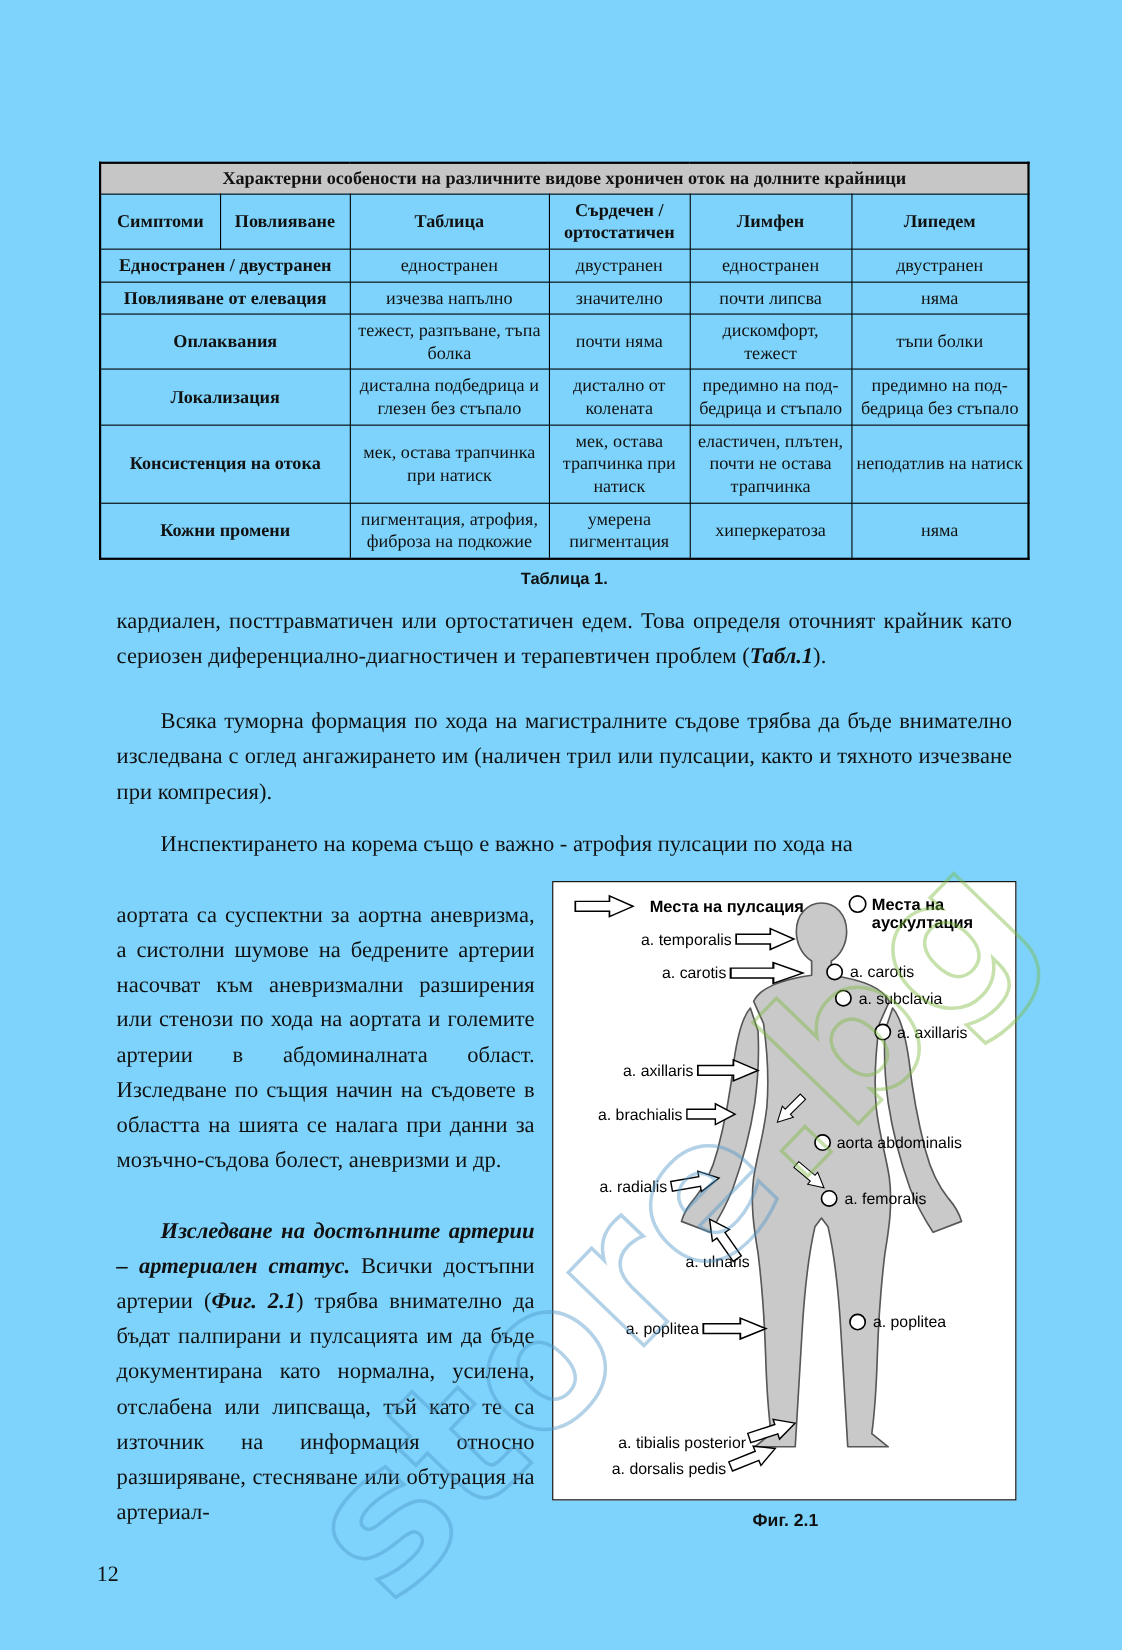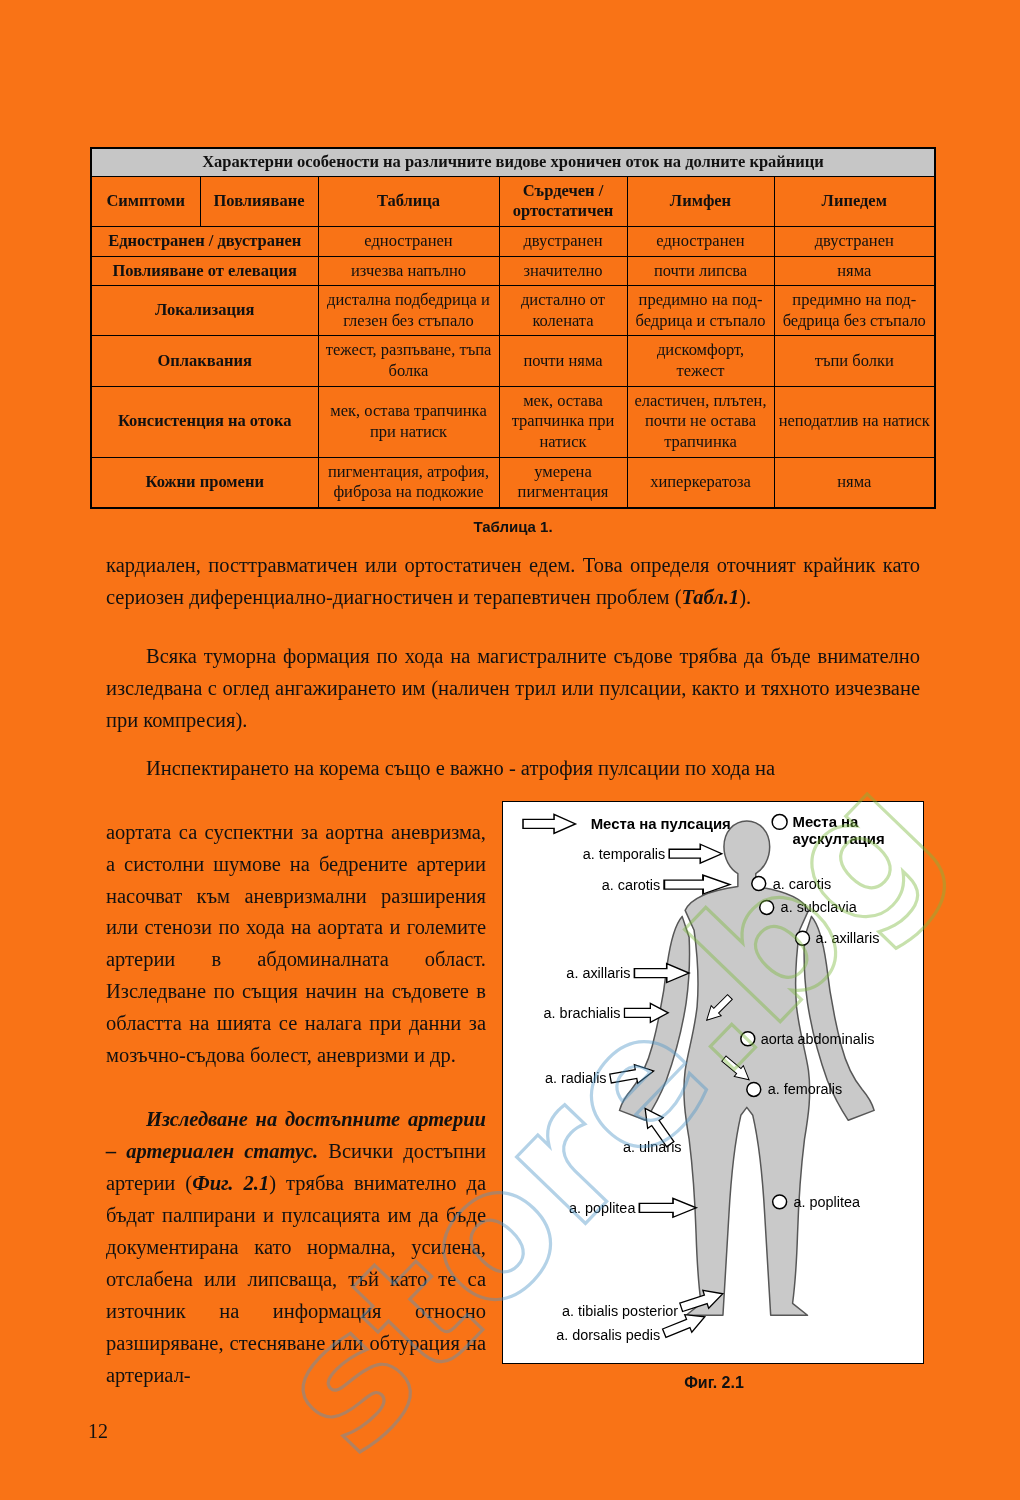--- a/index.html
+++ b/index.html
@@ -1,17 +1,17 @@
 <!DOCTYPE html>
 <html><head>
 <meta charset="utf-8">
 <style>
   html,body { margin:0; padding:0; background:#e8e8e8; }
   .page {
-    position:relative; width:1020px; height:1500px; background:#f97316;
+    position:relative; width:1020px; height:1500px; background:#7dd3fc;
     margin:0 auto; overflow:hidden; color:#111;
     font-family:"Liberation Serif", serif;
   }
   .content { position:absolute; left:90px; top:147px; width:846px; }
 
   
   table.edema { border-collapse:collapse; width:100%; table-layout:fixed; border:2px solid #000; }
   table.edema td, table.edema th {
     border:1px solid #000; text-align:center; vertical-align:middle;
     font-size:16.5px; line-height:1.25; padding:4px 4px;
@@ -91,32 +91,32 @@
           <td>двустранен</td>
         </tr>
         <tr>
           <td colspan="2" class="rowlabel">Повлияване от елевация</td>
           <td>изчезва напълно</td>
           <td>значително</td>
           <td>почти липсва</td>
           <td>няма</td>
         </tr>
         <tr>
+          <td colspan="2" class="rowlabel">Оплаквания</td>
+          <td>тежест, разпъване, тъпа болка</td>
+          <td>почти няма</td>
+          <td>дискомфорт, тежест</td>
+          <td>тъпи болки</td>
+        </tr>
+        <tr>
           <td colspan="2" class="rowlabel">Локализация</td>
           <td>дистална подбедрица и глезен без стъпало</td>
           <td>дистално от колената</td>
           <td>предимно на под-бедрица и стъпало</td>
           <td>предимно на под-бедрица без стъпало</td>
-        </tr>
-        <tr>
-          <td colspan="2" class="rowlabel">Оплаквания</td>
-          <td>тежест, разпъване, тъпа болка</td>
-          <td>почти няма</td>
-          <td>дискомфорт, тежест</td>
-          <td>тъпи болки</td>
         </tr>
         <tr>
           <td colspan="2" class="rowlabel">Консистенция на отока</td>
           <td>мек, остава трапчинка при натиск</td>
           <td>мек, остава трапчинка при натиск</td>
           <td>еластичен, плътен, почти не остава трапчинка</td>
           <td>неподатлив на натиск</td>
         </tr>
         <tr>
           <td colspan="2" class="rowlabel">Кожни промени</td>

